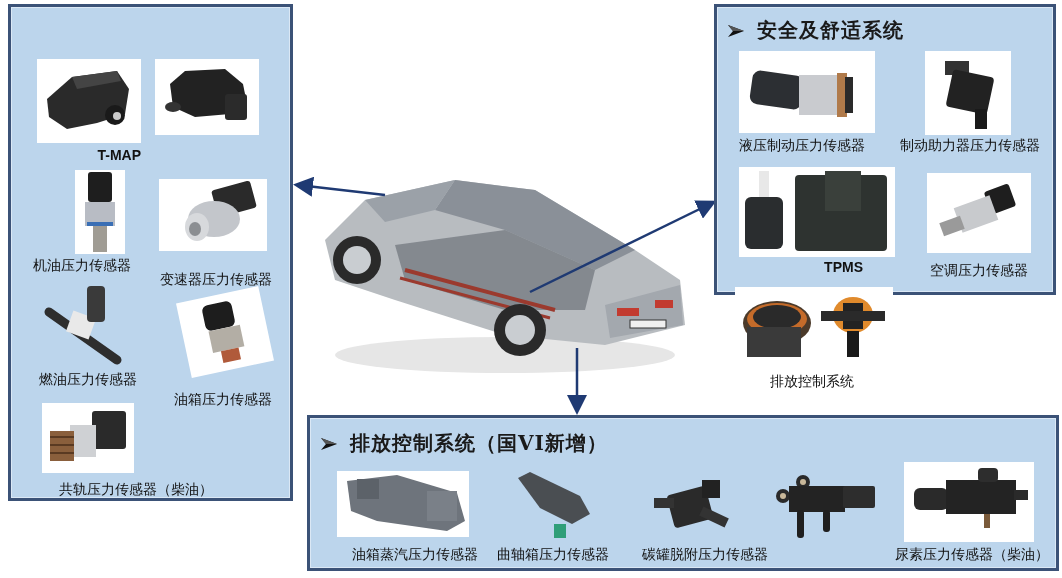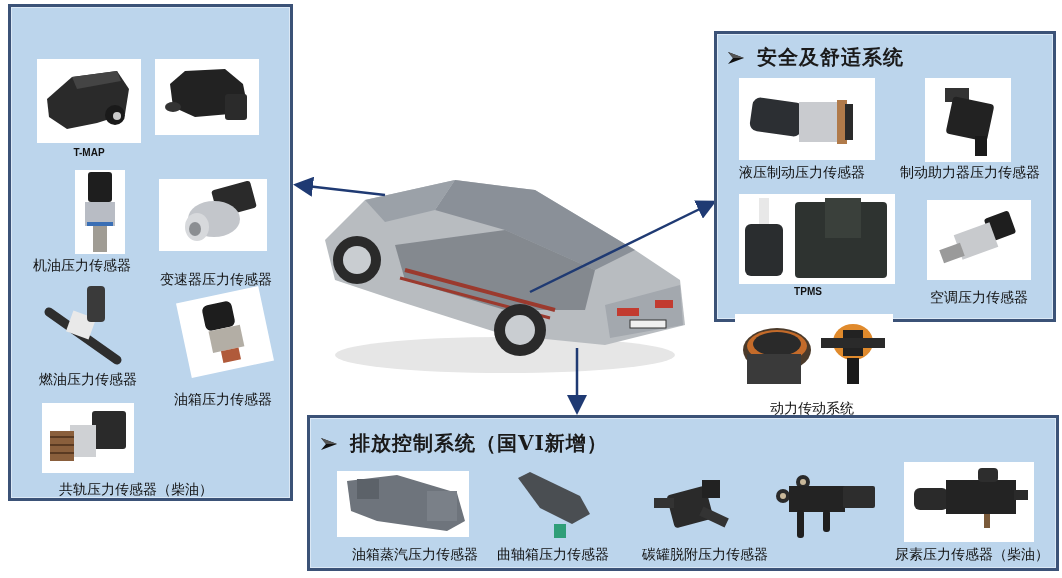--- a/index.html
+++ b/index.html
@@ -6,21 +6,21 @@
   body { width:1062px; height:578px; position:relative; overflow:hidden;
          font-family:"DejaVu Serif", "Liberation Serif", serif; color:#111; }
   .panel { position:absolute; background:#bcd5ec; border:3px solid #3b5277;
            box-shadow: inset 0 0 0 1px #dbe8f5; box-sizing:border-box; }
   .panel-title { position:absolute; font-size:20px; font-weight:bold; color:#1a1a1a;
                  white-space:nowrap; letter-spacing:1px; display:flex; align-items:center; }
   .bullet { display:inline-block; width:18px; height:14px; margin-right:12px; }
   .photo { position:absolute; background:#ffffff; overflow:hidden; }
   .photo.transparent { background:transparent; }
   .cap { position:absolute; font-size:14px; white-space:nowrap; color:#111; text-align:center; }
-  .cap.latin { font-family:"Liberation Sans", sans-serif; font-weight:bold; font-size:10px; }
+  .cap.latin { font-family:"Liberation Sans", sans-serif; font-weight:bold; font-size:14px;text-align:right; }
   .car { position:absolute; left:305px; top:160px; width:395px; height:220px; }
   .arrows { position:absolute; left:0; top:0; width:1062px; height:578px; pointer-events:none; }
 </style>
 </head>
 <body>
 
 <div class="panel" style="left:8px; top:4px; width:285px; height:497px;">
 
   <div class="photo" style="left:26px; top:52px; width:104px; height:84px;">
     <svg viewBox="0 0 104 84" width="104" height="84">
@@ -114,21 +114,21 @@
   <defs>
     <marker id="ah" markerWidth="8" markerHeight="8" refX="6" refY="4" orient="auto">
       <polygon points="0,0 8,4 0,8" fill="#1f3a73"></polygon>
     </marker>
   </defs>
   <line x1="385" y1="195" x2="298" y2="185" stroke="#1f3a73" stroke-width="2.5" marker-end="url(#ah)"></line>
   <line x1="530" y1="292" x2="712" y2="203" stroke="#1f3a73" stroke-width="2.5" marker-end="url(#ah)"></line>
   <line x1="577" y1="348" x2="577" y2="410" stroke="#1f3a73" stroke-width="2.5" marker-end="url(#ah)"></line>
 </svg>
 
-<div class="panel" style="left:714px; top:4px; width:342px; height:291px;margin-top:27px;">
+<div class="panel" style="left:714px; top:4px; width:342px; height:291px;">
   <div class="panel-title" style="left:10px; top:10px;">
     <svg class="bullet" viewBox="0 0 18 14">
       <polygon points="1,1 17,7 1,13 6,7" fill="#111"></polygon>
         <polygon points="1,1 17,7 6,7" fill="#555"></polygon>
     </svg>
     <span>安全及舒适系统</span>
   </div>
 
   <div class="photo" style="left:22px; top:44px; width:136px; height:82px;">
     <svg viewBox="0 0 136 82" width="136" height="82">
@@ -150,21 +150,21 @@
   <div class="cap" style="left:168px; top:130px; width:170px;text-align:center;">制动助力器压力传感器</div>
 
   <div class="photo" style="left:22px; top:160px; width:156px; height:90px;">
     <svg viewBox="0 0 156 90" width="156" height="90">
       <rect x="20" y="4" width="10" height="26" fill="#e8e8e8"></rect>
       <rect x="6" y="30" width="38" height="52" rx="6" fill="#2a2d2f"></rect>
       <rect x="56" y="8" width="92" height="76" rx="4" fill="#2e3330"></rect>
       <rect x="86" y="4" width="36" height="40" fill="#3a403b"></rect>
     </svg>
   </div>
-  <div class="cap latin" style="left:48px; top:252px; width:86px;">TPMS</div>
+  <div class="cap latin" style="left:60px; top:252px; width:86px;">TPMS</div>
 
   <div class="photo" style="left:210px; top:166px; width:104px; height:80px;">
     <svg viewBox="0 0 104 80" width="104" height="80">
       <rect x="60" y="14" width="26" height="24" rx="3" fill="#1e1e1e" transform="rotate(-20 73 26)"></rect>
       <rect x="30" y="28" width="38" height="26" fill="#c8cacd" transform="rotate(-20 49 41)"></rect>
       <rect x="14" y="46" width="22" height="14" fill="#9a9a9a" transform="rotate(-20 25 53)"></rect>
     </svg>
   </div>
   <div class="cap" style="left:200px; top:255px; width:124px;">空调压力传感器</div>
 
@@ -173,21 +173,21 @@
       <ellipse cx="42" cy="36" rx="34" ry="22" fill="#4b3a2a"></ellipse>
       <ellipse cx="42" cy="32" rx="30" ry="16" fill="#c46b2a"></ellipse>
       <ellipse cx="42" cy="30" rx="24" ry="12" fill="#2a2a2a"></ellipse>
       <rect x="12" y="40" width="54" height="30" fill="#3a3a3a"></rect>
       <ellipse cx="118" cy="28" rx="20" ry="18" fill="#e08a2c"></ellipse>
       <rect x="108" y="16" width="20" height="26" fill="#222"></rect>
       <rect x="86" y="24" width="64" height="10" fill="#2a2a2a"></rect>
       <rect x="112" y="44" width="12" height="26" fill="#1a1a1a"></rect>
     </svg>
   </div>
-  <div class="cap" style="left:30px; top:366px; width:130px;">动力传动系统</div>
+  <div class="cap" style="left:30px; top:366px; width:130px;">排放控制系统</div>
 </div>
 
 <div class="panel" style="left:307px; top:415px; width:752px; height:156px;">
   <div class="panel-title" style="left:10px; top:12px;">
     <svg class="bullet" viewBox="0 0 18 14">
       <polygon points="1,1 17,7 1,13 6,7" fill="#111"></polygon>
         <polygon points="1,1 17,7 6,7" fill="#555"></polygon>
     </svg>
     <span>排放控制系统（国VI新增）</span>
   </div>

